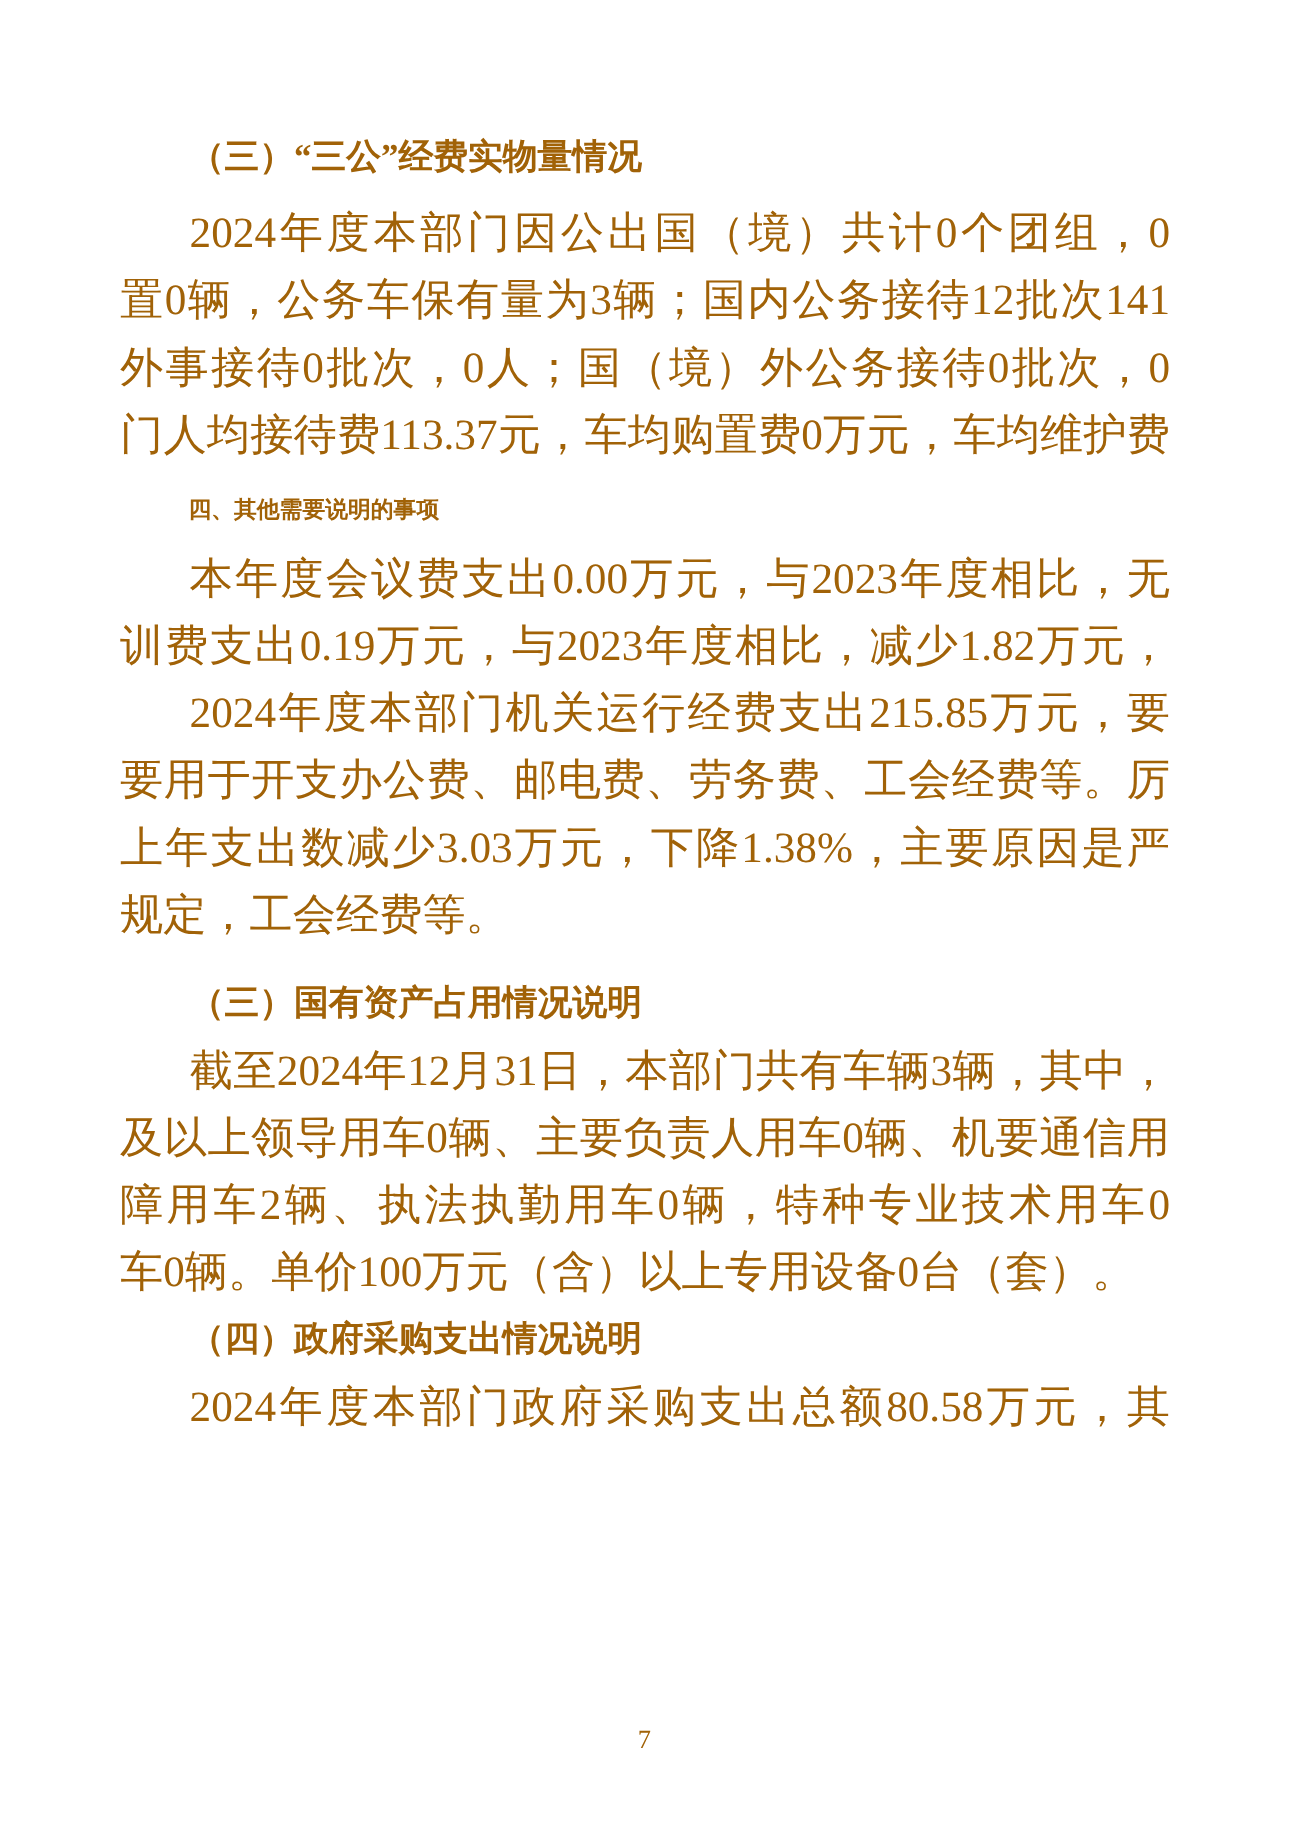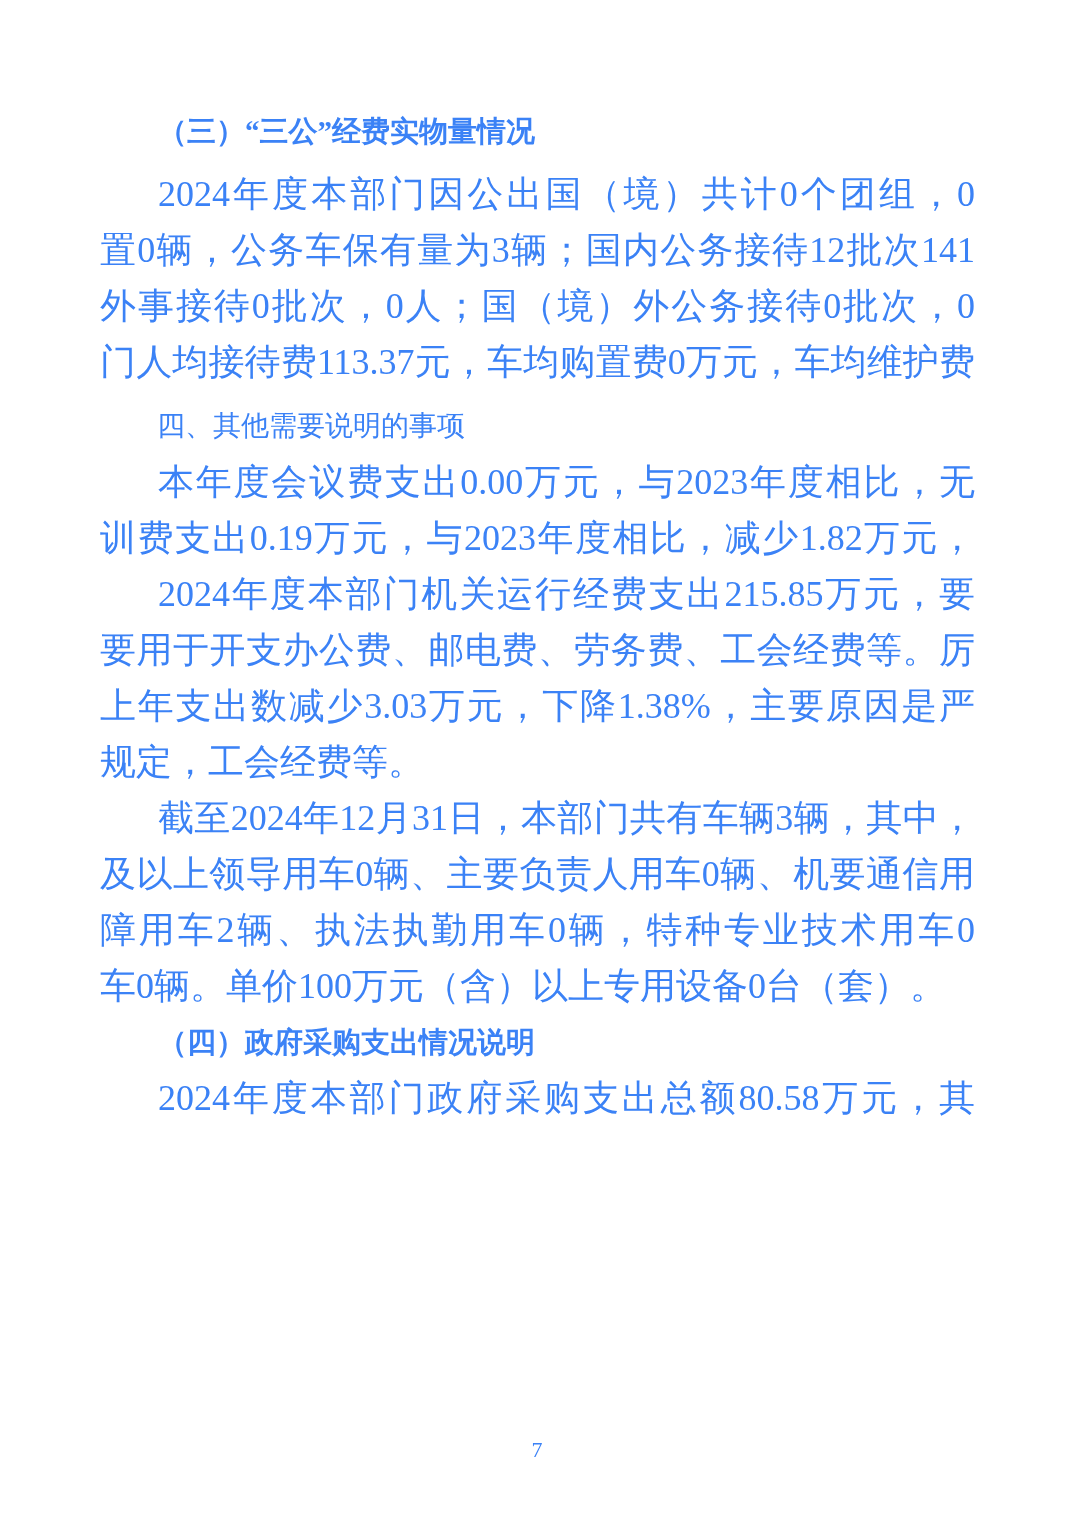--- a/index.html
+++ b/index.html
@@ -6,39 +6,39 @@
     margin: 0;
     padding: 0;
     background: #ffffff;
   }
   .page {
     position: relative;
     width: 1074px;
     height: 1520px;
     margin: 0 auto;
     background: #ffffff;
-    color: #3b82f6;
+    color: #a16207;
     box-sizing: border-box;
     padding: 103px 99px 0 100px;
     overflow: hidden;
     font-family: "Liberation Serif", "DejaVu Serif", serif;
   }
   
   .h-kai {
     font-weight: 700;
     font-size: 29px;
     line-height: 56px;
     padding-left: 58px; 
     font-family: "Liberation Serif", "DejaVu Serif", serif;
     white-space: nowrap;
   }
   
   .h-hei {
-    font-weight: 400;
-    font-size: 28px;
+    font-weight: 700;
+    font-size: 19px;
     line-height: 56px;
     padding-left: 57px;
     font-family: "Liberation Sans", "DejaVu Sans", sans-serif;
     white-space: nowrap;
   }
   .para { margin: 0; }
   .para .line {
     font-size: 36px;
     line-height: 56px;
     text-align: justify;
@@ -88,20 +88,21 @@
   </div>
 
 
   <div class="para">
     <div class="line first">2024年度本部门机关运行经费支出215.85万元，要用于开支办公费</div>
     <div class="line">要用于开支办公费、邮电费、劳务费、工会经费等。厉行勤俭节约</div>
     <div class="line">上年支出数减少3.03万元，下降1.38%，主要原因是严格执行中央八项</div>
     <div class="line last">规定，工会经费等。</div>
   </div>
 
+  <div class="h-kai mt18">（三）国有资产占用情况说明</div>
 
   <div class="para">
     <div class="line first">截至2024年12月31日，本部门共有车辆3辆，其中，副部（省）级</div>
     <div class="line">及以上领导用车0辆、主要负责人用车0辆、机要通信用车1辆、应急保</div>
     <div class="line">障用车2辆、执法执勤用车0辆，特种专业技术用车0辆，离退休干部用</div>
     <div class="line last">车0辆。单价100万元（含）以上专用设备0台（套）。</div>
   </div>
 
   <div class="h-kai">（四）政府采购支出情况说明</div>
 

